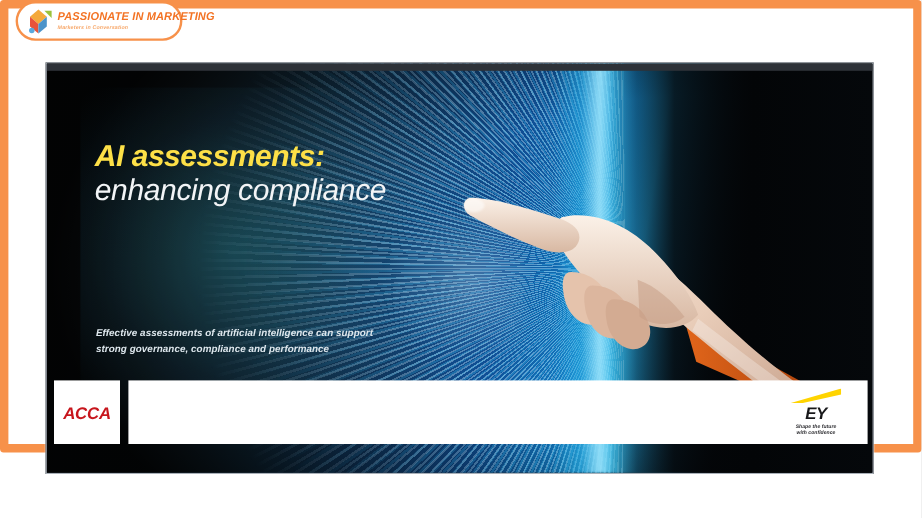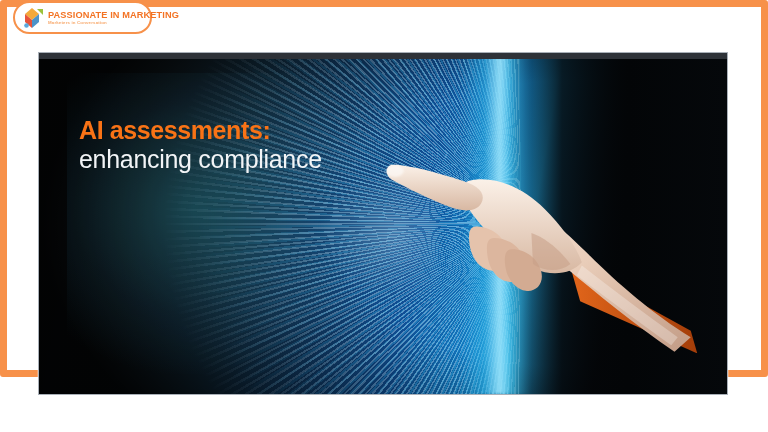--- a/index.html
+++ b/index.html
@@ -11,20 +11,21 @@
     overflow:hidden;
   }
 
   
   .page {
     position:relative;
     width:768px; height:377px;
     background:#ffffff;
     border:7px solid #f7914a;
     border-radius:3px;
+    font-style:italic;
   }
 
   
   .site-logo {
     position:absolute;
     left:6px; top:-6px;
     width:139px; height:33px;
     background:#ffffff;
     border:2.5px solid #f7914a;
     border-radius:17px;
@@ -143,21 +144,21 @@
   .hand { position:absolute; left:44%; top:26%; width:56%; height:62%; }
   .hand svg { display:block; width:100%; height:100%; }
 
   
   .headline {
     position:absolute; left:40px; top:63px;
     z-index:6;
     line-height:1.14;
   }
   .h-line1 {
-    font-size:25px; font-weight:bold; color:#f97316;
+    font-size:25px; font-weight:bold; color:#fde047;
     letter-spacing:-.4px;
   }
   .h-line2, .h-line3 {
     font-size:25px; font-weight:normal; color:#f2f4f6;
     letter-spacing:-.3px;
   }
   .h-dot { color:#e8127a; font-weight:bold; }
 
   
   .kicker {
@@ -281,20 +282,37 @@
         <path d="M258 152 C292 178 336 212 376 240 L368 250 C328 222 286 190 252 164 Z" fill="#ffffff" opacity=".28"></path>
       </svg>
     </div>
 
     <div class="headline">
       <div class="h-line1">AI assessments:</div>
       <div class="h-line2">enhancing compliance</div>
     </div>
 
     <div class="kicker">
-    </div>
-
-
+      <div>Effective assessments of artificial intelligence can support</div>
+      <div>strong governance, compliance and performance</div>
+    </div>
+
+    <div class="acca-box">
+      <span class="acca-word">ACCA</span>
+    </div>
+
+    <div class="white-bar">
+      <div class="ey-logo">
+        <svg class="ey-beam" viewBox="0 0 42 12" xmlns="http://www.w3.org/2000/svg">
+          <polygon points="0,12 42,0 42,5 10,12" fill="#ffd400"></polygon>
+        </svg>
+        <div class="ey-word">EY</div>
+        <div class="ey-tag">
+          <div>Shape the future</div>
+          <div>with confidence</div>
+        </div>
+      </div>
+    </div>
 
     <div class="banner-topstrip"></div>
   </div>
 
 </div>
 
 </body></html>

